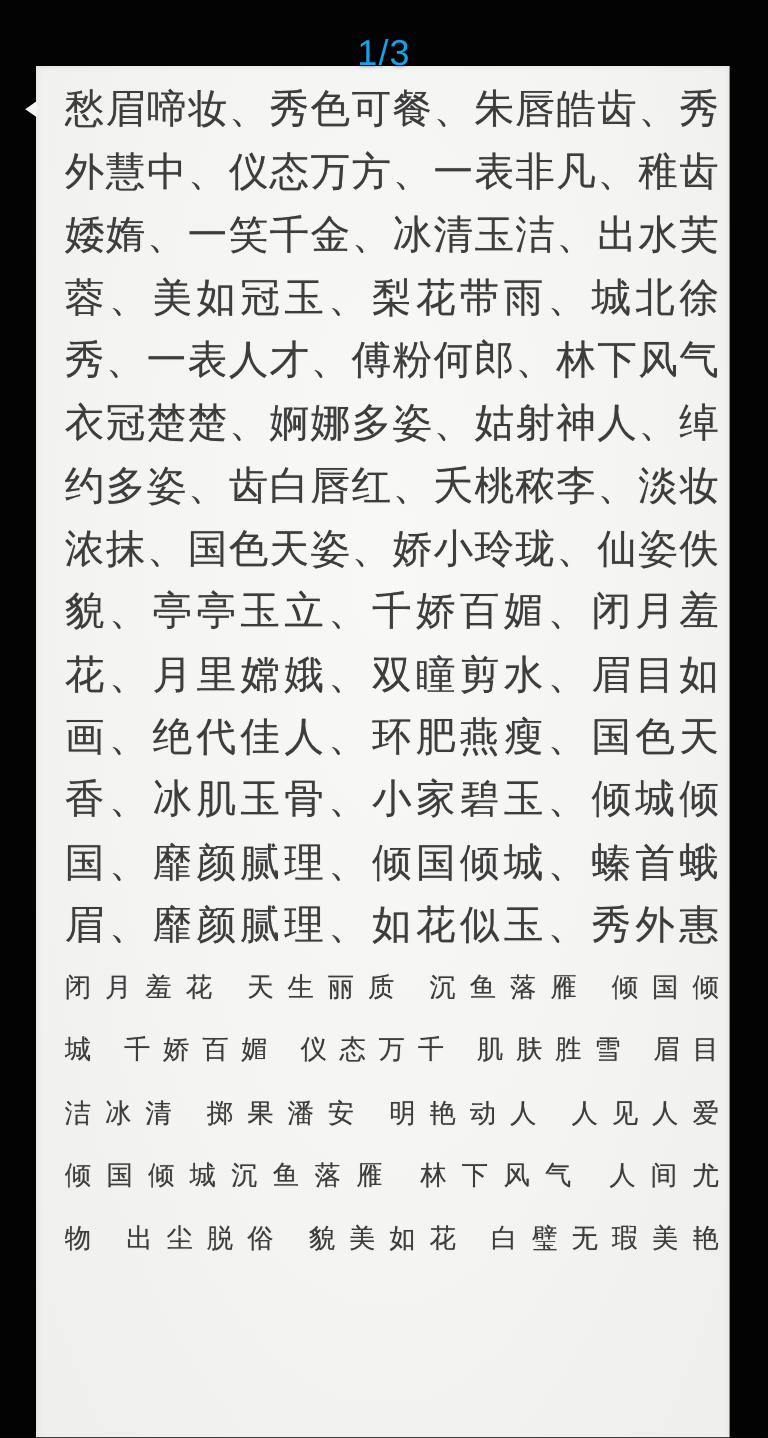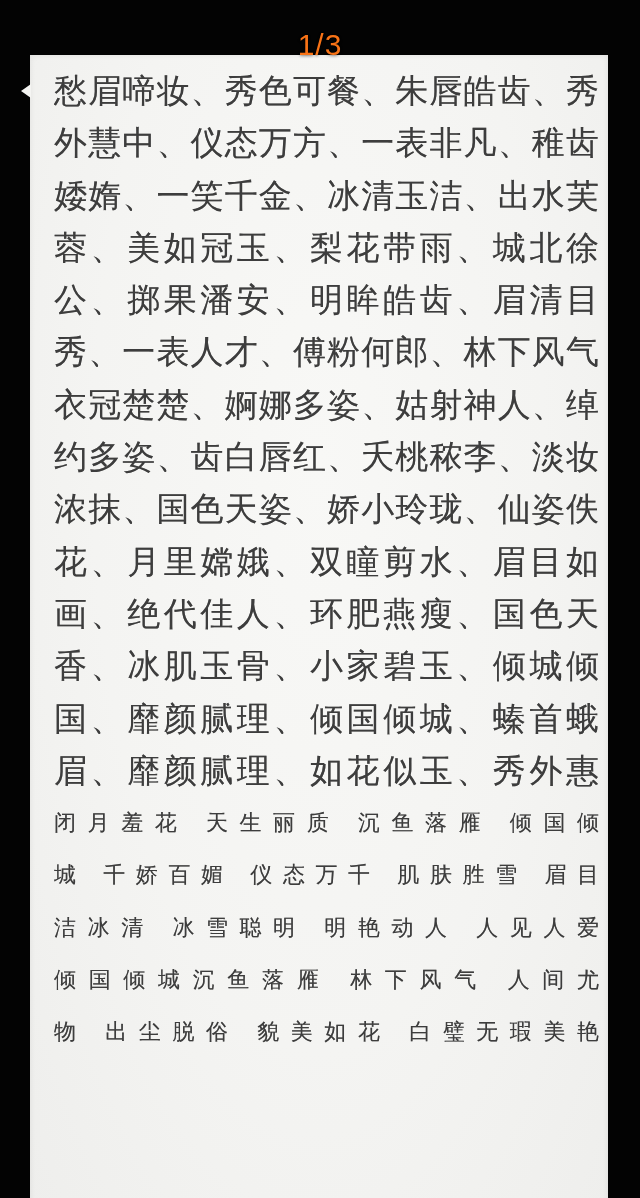--- a/index.html
+++ b/index.html
@@ -47,21 +47,21 @@
   .line.sp {
     font-size: 22px;
   }
   
   .counter {
     position: absolute;
     top: 28px;
     left: 50%;
     transform: translateX(-50%);
     z-index: 5;
-    color: #f97316;
+    color: #0ea5e9;
     font-size: 30px;
     line-height: 34px;
     font-weight: 400;
     text-shadow: 0 1px 3px rgba(0,0,0,0.45), 0 0 1px rgba(0,0,0,0.3);
     letter-spacing: 1px;
   }
   
   .notch {
     position: absolute;
     left: 21px;
@@ -82,31 +82,31 @@
   <div class="counter">1/3</div>
 
   <div class="notch"></div>
 
   <div class="page">
     <div class="page-text">
       <div class="line">愁眉啼妆、秀色可餐、朱唇皓齿、秀</div>
       <div class="line">外慧中、仪态万方、一表非凡、稚齿</div>
       <div class="line">婑媠、一笑千金、冰清玉洁、出水芙</div>
       <div class="line">蓉、美如冠玉、梨花带雨、城北徐</div>
-      <div class="line">公、掷果潘安、明眸皓齿、眉清目</div>
       <div class="line">秀、一表人才、傅粉何郎、林下风气</div>
       <div class="line">衣冠楚楚、婀娜多姿、姑射神人、绰</div>
       <div class="line">约多姿、齿白唇红、夭桃秾李、淡妆</div>
       <div class="line">浓抹、国色天姿、娇小玲珑、仙姿佚</div>
+      <div class="line">貌、亭亭玉立、千娇百媚、闭月羞</div>
       <div class="line">花、月里嫦娥、双瞳剪水、眉目如</div>
       <div class="line">画、绝代佳人、环肥燕瘦、国色天</div>
       <div class="line">香、冰肌玉骨、小家碧玉、倾城倾</div>
       <div class="line">国、靡颜腻理、倾国倾城、螓首蛾</div>
       <div class="line">眉、靡颜腻理、如花似玉、秀外惠</div>
       <div class="line sp">闭月羞花 天生丽质 沉鱼落雁 倾国倾</div>
       <div class="line sp">城 千娇百媚 仪态万千 肌肤胜雪 眉目</div>
-      <div class="line sp">洁冰清 冰雪聪明 明艳动人 人见人爱</div>
+      <div class="line sp">洁冰清 掷果潘安 明艳动人 人见人爱</div>
       <div class="line sp">倾国倾城沉鱼落雁 林下风气 人间尤</div>
       <div class="line sp">物 出尘脱俗 貌美如花 白璧无瑕美艳</div>
     </div>
   </div>
 
 </div>
 
 </body></html>

